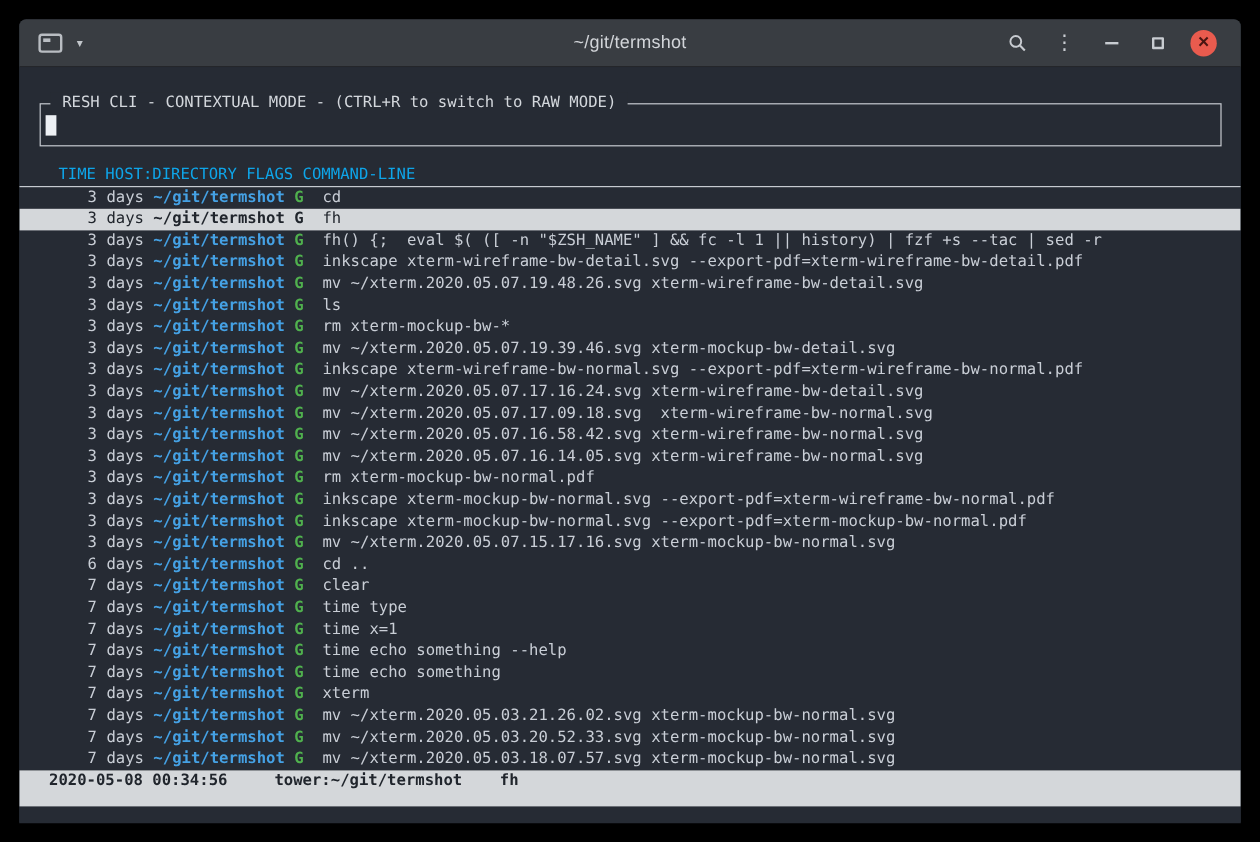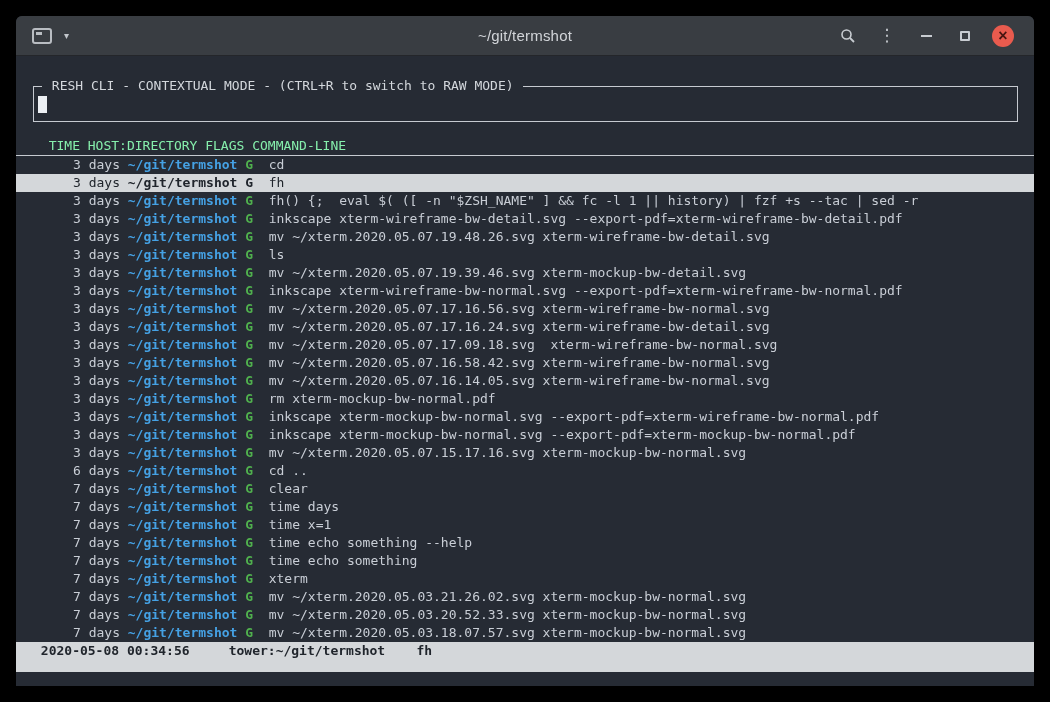--- a/index.html
+++ b/index.html
@@ -31,21 +31,21 @@
   .close-btn{width:22px;height:22px;border-radius:50%;background:var(--close);border:none;cursor:pointer;
     color:#481511;font-size:16px;font-weight:bold;line-height:20px;text-align:center;padding:0;}
   
   .terminal{height:629px;background:var(--term);padding-top:24px;color:var(--fg);
     font-size:13px;line-height:18px;position:relative;overflow:hidden;}
   .resh-box{margin:6px 16px 0 17px;height:36px;border:1px solid var(--line);position:relative;}
   .resh-box-title{position:absolute;top:-10px;left:8px;background:var(--term);padding:0 2px;
     color:#d3d7dc;white-space:pre;}
   .cursor{position:absolute;left:4px;top:9px;width:9px;height:17px;background:#edf0f4;}
   .hdr-row{margin-top:15px;padding-left:17px;height:19px;border-bottom:1px solid var(--line);
-    white-space:pre;color:#86efac;overflow:hidden;}
+    white-space:pre;color:#0ea5e9;overflow:hidden;}
   .rows{overflow:hidden;}
   .row{height:18px;padding-left:17px;white-space:pre;overflow:hidden;}
   .row .t{color:var(--fg);margin-left:40px;}
   .row .h{color:var(--blue);font-weight:bold;}
   .row .f{color:var(--green);font-weight:bold;}
   .row .c{color:var(--fg);}
   .row.selected{background:var(--sel-bg);}
   .row.selected .t,.row.selected .h,.row.selected .f,.row.selected .c{color:var(--sel-fg);}
   .status{height:30px;padding-left:17px;white-space:pre;background:var(--sel-bg);
     color:var(--sel-fg);font-weight:bold;overflow:hidden;}
@@ -89,34 +89,34 @@
       <span class="cursor"></span>
     </div>
     <div class="hdr-row">  TIME HOST:DIRECTORY FLAGS COMMAND-LINE</div>
     <div class="rows">
         <div class="row"><span class="t">3 days</span> <span class="h">~/git/termshot</span> <span class="f">G</span>  <span class="c">cd</span></div>
         <div class="row selected"><span class="t">3 days</span> <span class="h">~/git/termshot</span> <span class="f">G</span>  <span class="c">fh</span></div>
         <div class="row"><span class="t">3 days</span> <span class="h">~/git/termshot</span> <span class="f">G</span>  <span class="c">fh() {;  eval $( ([ -n "$ZSH_NAME" ] &amp;&amp; fc -l 1 || history) | fzf +s --tac | sed -r</span></div>
         <div class="row"><span class="t">3 days</span> <span class="h">~/git/termshot</span> <span class="f">G</span>  <span class="c">inkscape xterm-wireframe-bw-detail.svg --export-pdf=xterm-wireframe-bw-detail.pdf</span></div>
         <div class="row"><span class="t">3 days</span> <span class="h">~/git/termshot</span> <span class="f">G</span>  <span class="c">mv ~/xterm.2020.05.07.19.48.26.svg xterm-wireframe-bw-detail.svg</span></div>
         <div class="row"><span class="t">3 days</span> <span class="h">~/git/termshot</span> <span class="f">G</span>  <span class="c">ls</span></div>
+        <div class="row"><span class="t">3 days</span> <span class="h">~/git/termshot</span> <span class="f">G</span>  <span class="c">rm xterm-mockup-bw-*</span></div>
         <div class="row"><span class="t">3 days</span> <span class="h">~/git/termshot</span> <span class="f">G</span>  <span class="c">mv ~/xterm.2020.05.07.19.39.46.svg xterm-mockup-bw-detail.svg</span></div>
         <div class="row"><span class="t">3 days</span> <span class="h">~/git/termshot</span> <span class="f">G</span>  <span class="c">inkscape xterm-wireframe-bw-normal.svg --export-pdf=xterm-wireframe-bw-normal.pdf</span></div>
-        <div class="row"><span class="t">3 days</span> <span class="h">~/git/termshot</span> <span class="f">G</span>  <span class="c">mv ~/xterm.2020.05.07.17.16.56.svg xterm-wireframe-bw-normal.svg</span></div>
         <div class="row"><span class="t">3 days</span> <span class="h">~/git/termshot</span> <span class="f">G</span>  <span class="c">mv ~/xterm.2020.05.07.17.16.24.svg xterm-wireframe-bw-detail.svg</span></div>
         <div class="row"><span class="t">3 days</span> <span class="h">~/git/termshot</span> <span class="f">G</span>  <span class="c">mv ~/xterm.2020.05.07.17.09.18.svg  xterm-wireframe-bw-normal.svg</span></div>
         <div class="row"><span class="t">3 days</span> <span class="h">~/git/termshot</span> <span class="f">G</span>  <span class="c">mv ~/xterm.2020.05.07.16.58.42.svg xterm-wireframe-bw-normal.svg</span></div>
         <div class="row"><span class="t">3 days</span> <span class="h">~/git/termshot</span> <span class="f">G</span>  <span class="c">mv ~/xterm.2020.05.07.16.14.05.svg xterm-wireframe-bw-normal.svg</span></div>
         <div class="row"><span class="t">3 days</span> <span class="h">~/git/termshot</span> <span class="f">G</span>  <span class="c">rm xterm-mockup-bw-normal.pdf</span></div>
         <div class="row"><span class="t">3 days</span> <span class="h">~/git/termshot</span> <span class="f">G</span>  <span class="c">inkscape xterm-mockup-bw-normal.svg --export-pdf=xterm-wireframe-bw-normal.pdf</span></div>
         <div class="row"><span class="t">3 days</span> <span class="h">~/git/termshot</span> <span class="f">G</span>  <span class="c">inkscape xterm-mockup-bw-normal.svg --export-pdf=xterm-mockup-bw-normal.pdf</span></div>
         <div class="row"><span class="t">3 days</span> <span class="h">~/git/termshot</span> <span class="f">G</span>  <span class="c">mv ~/xterm.2020.05.07.15.17.16.svg xterm-mockup-bw-normal.svg</span></div>
         <div class="row"><span class="t">6 days</span> <span class="h">~/git/termshot</span> <span class="f">G</span>  <span class="c">cd ..</span></div>
         <div class="row"><span class="t">7 days</span> <span class="h">~/git/termshot</span> <span class="f">G</span>  <span class="c">clear</span></div>
-        <div class="row"><span class="t">7 days</span> <span class="h">~/git/termshot</span> <span class="f">G</span>  <span class="c">time days</span></div>
+        <div class="row"><span class="t">7 days</span> <span class="h">~/git/termshot</span> <span class="f">G</span>  <span class="c">time type</span></div>
         <div class="row"><span class="t">7 days</span> <span class="h">~/git/termshot</span> <span class="f">G</span>  <span class="c">time x=1</span></div>
         <div class="row"><span class="t">7 days</span> <span class="h">~/git/termshot</span> <span class="f">G</span>  <span class="c">time echo something --help</span></div>
         <div class="row"><span class="t">7 days</span> <span class="h">~/git/termshot</span> <span class="f">G</span>  <span class="c">time echo something</span></div>
         <div class="row"><span class="t">7 days</span> <span class="h">~/git/termshot</span> <span class="f">G</span>  <span class="c">xterm</span></div>
         <div class="row"><span class="t">7 days</span> <span class="h">~/git/termshot</span> <span class="f">G</span>  <span class="c">mv ~/xterm.2020.05.03.21.26.02.svg xterm-mockup-bw-normal.svg</span></div>
         <div class="row"><span class="t">7 days</span> <span class="h">~/git/termshot</span> <span class="f">G</span>  <span class="c">mv ~/xterm.2020.05.03.20.52.33.svg xterm-mockup-bw-normal.svg</span></div>
         <div class="row"><span class="t">7 days</span> <span class="h">~/git/termshot</span> <span class="f">G</span>  <span class="c">mv ~/xterm.2020.05.03.18.07.57.svg xterm-mockup-bw-normal.svg</span></div>
       </div>
     <div class="status"> 2020-05-08 00:34:56     tower:~/git/termshot    fh</div>
   </div>

